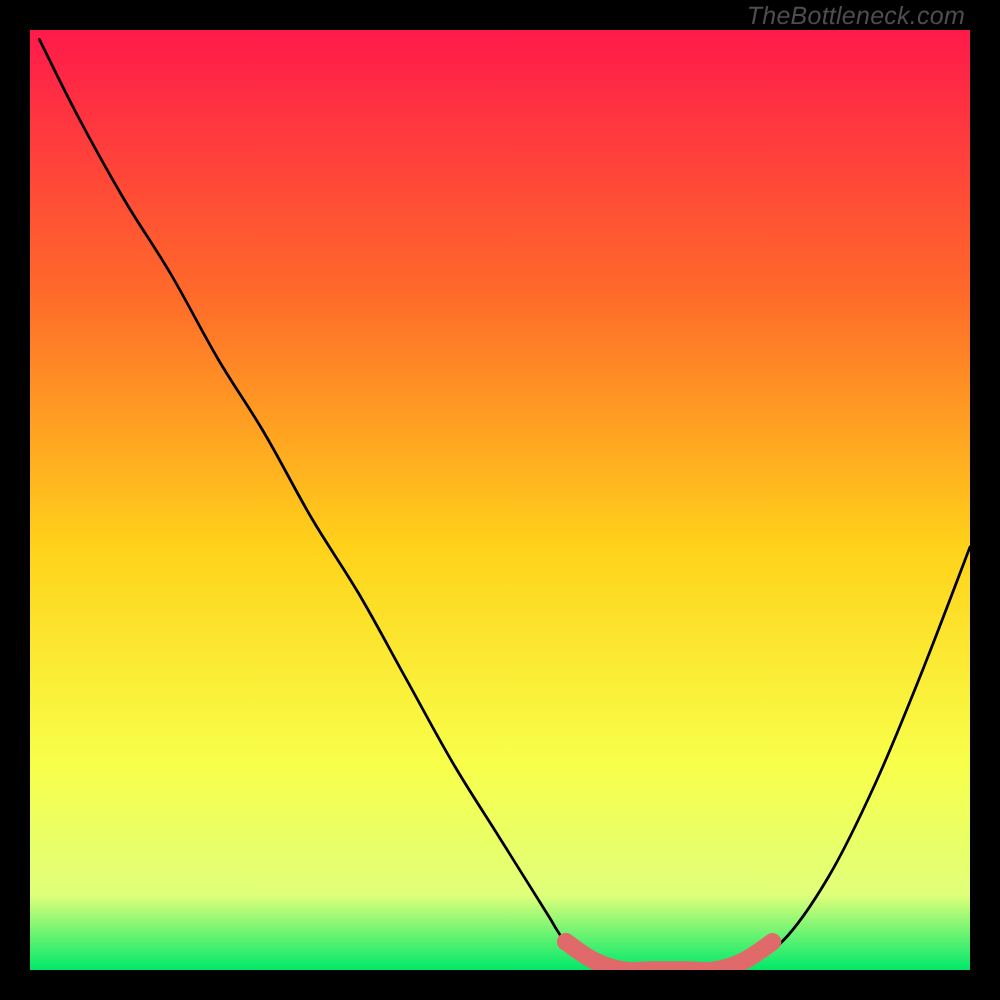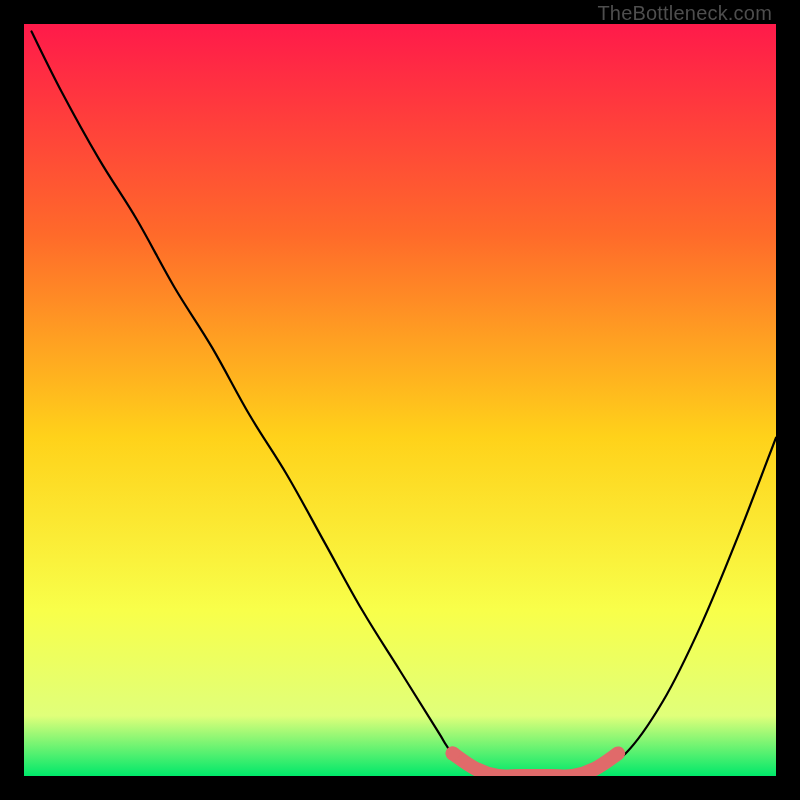--- a/index.html
+++ b/index.html
@@ -28,20 +28,21 @@
   }
   .watermark {
     position: absolute;
     top: 2px;
     right: 28px;
     color: #4e4e4e;
     font-size: 20px;
     font-weight: 500;
     letter-spacing: 0.2px;
     user-select: none;
+    font-style: italic;
   }
   svg {
     display: block;
   }
 </style>
 </head>
 <body>
 
 <div class="watermark">TheBottleneck.com</div>
 

